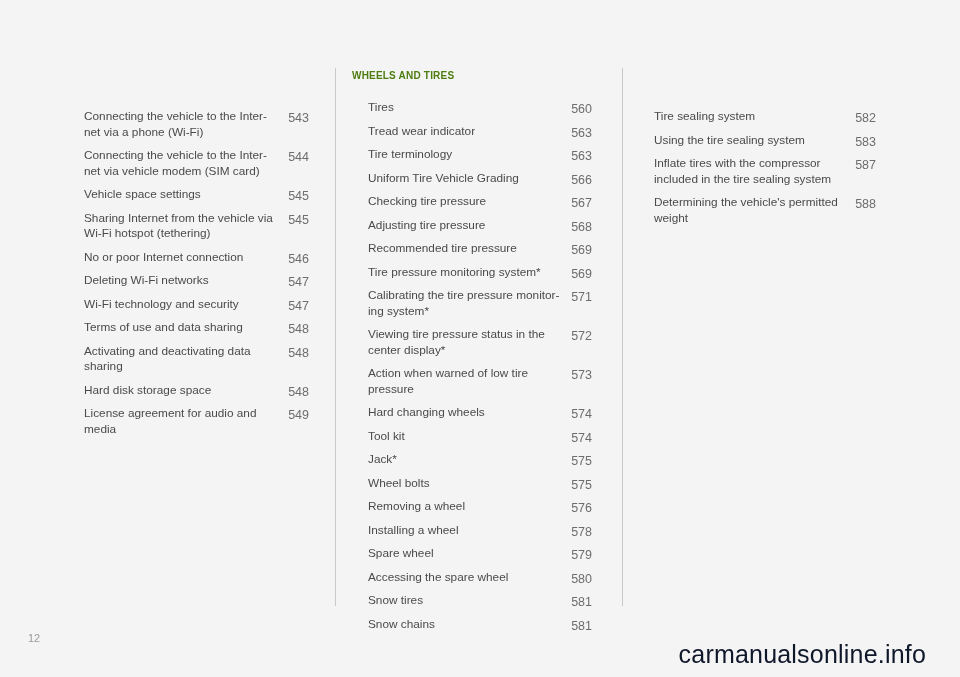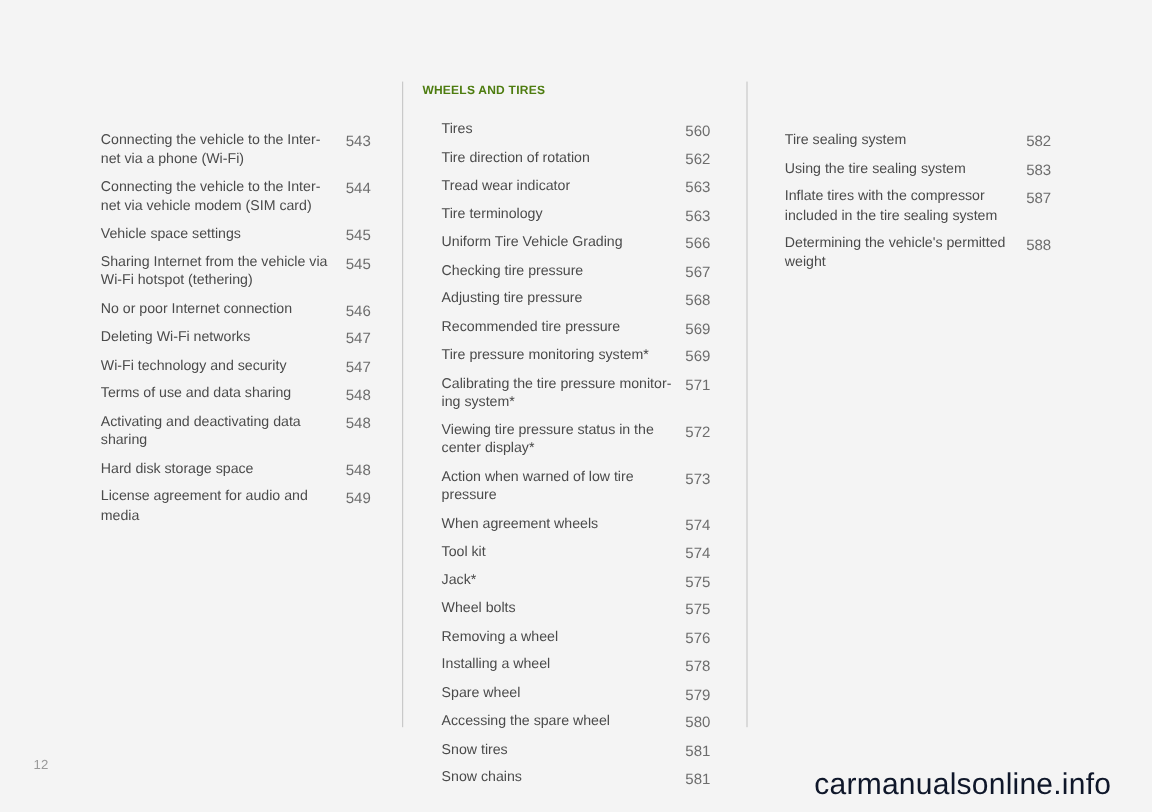--- a/index.html
+++ b/index.html
@@ -168,24 +168,20 @@
   </div>
 
   <div class="col col-2">
     <div class="section-heading">WHEELS AND TIRES</div>
     <ul class="toc-list" id="list-1">
         <li class="toc-entry">
           <span class="toc-title">Tires</span>
           <span class="toc-page">560</span>
         </li>
         <li class="toc-entry">
-          <span class="toc-title">Tire direction of rotation</span>
-          <span class="toc-page">562</span>
-        </li>
-        <li class="toc-entry">
           <span class="toc-title">Tread wear indicator</span>
           <span class="toc-page">563</span>
         </li>
         <li class="toc-entry">
           <span class="toc-title">Tire terminology</span>
           <span class="toc-page">563</span>
         </li>
         <li class="toc-entry">
           <span class="toc-title">Uniform Tire Vehicle Grading</span>
           <span class="toc-page">566</span>
@@ -212,21 +208,21 @@
         </li>
         <li class="toc-entry">
           <span class="toc-title">Viewing tire pressure status in the center display*</span>
           <span class="toc-page">572</span>
         </li>
         <li class="toc-entry">
           <span class="toc-title">Action when warned of low tire pressure</span>
           <span class="toc-page">573</span>
         </li>
         <li class="toc-entry">
-          <span class="toc-title">When agreement wheels</span>
+          <span class="toc-title">Hard changing wheels</span>
           <span class="toc-page">574</span>
         </li>
         <li class="toc-entry">
           <span class="toc-title">Tool kit</span>
           <span class="toc-page">574</span>
         </li>
         <li class="toc-entry">
           <span class="toc-title">Jack*</span>
           <span class="toc-page">575</span>
         </li>

